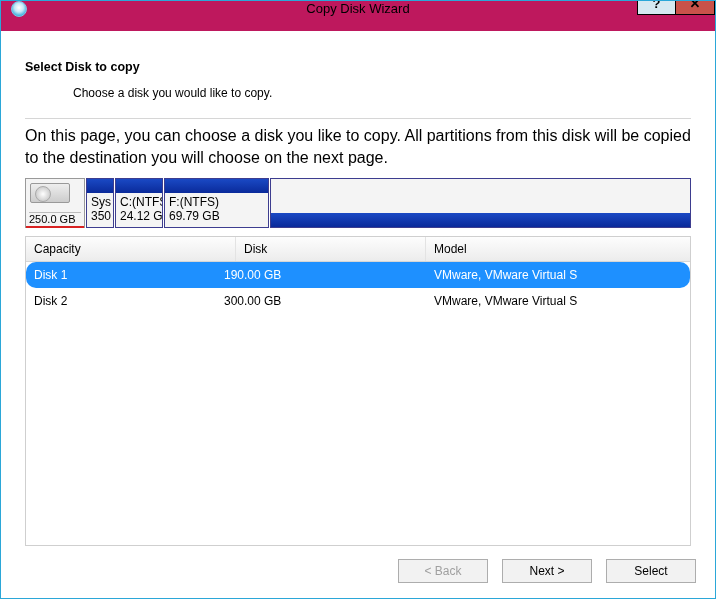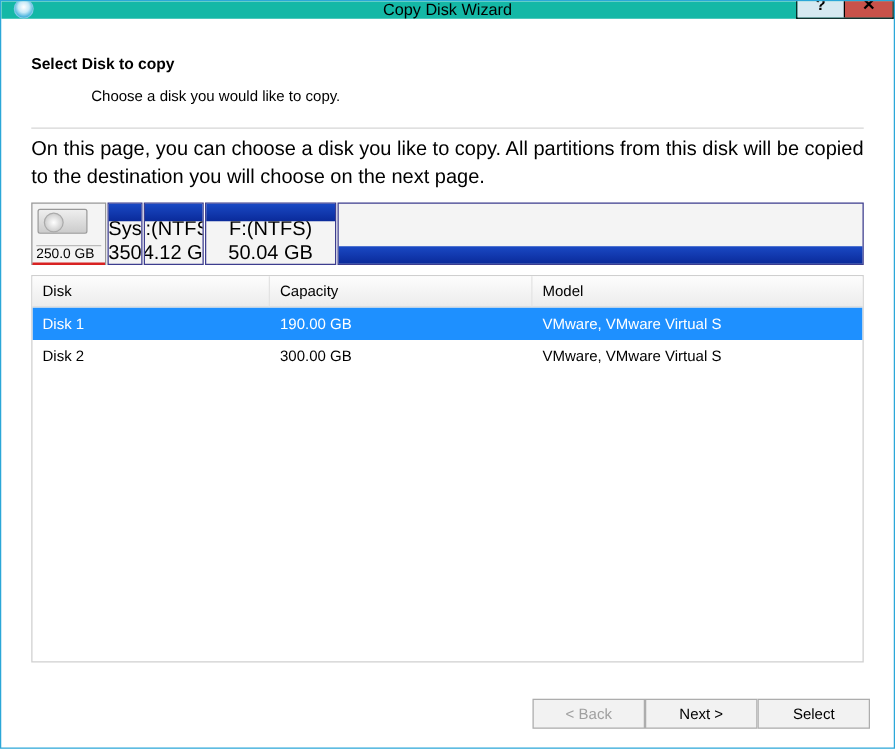--- a/index.html
+++ b/index.html
@@ -7,24 +7,24 @@
     margin: 0;
     font-family: "Segoe UI", Tahoma, sans-serif;
     font-size: 12px;
     background: #fff;
     width: 716px;
     height: 599px;
     overflow: hidden;
     border: 1px solid #2ba7d8;
   }
   .titlebar {
-    height: 14px;
-    background: #14b8a6;
-    display: flex;
-    align-items: flex-end;
+    height: 30px;
+    background: #be185d;
+    display: flex;
+    align-items: flex-start;
     position: relative;
   }
   .titlebar .sysicon {
     width: 16px; height: 16px;
     margin-left: 10px;
     background: radial-gradient(circle at 50% 40%, #fff, #c7e9f7 40%, #2ba7d8 80%);
     border-radius: 50%;
     border: 1px solid #7fc9e6;
   }
   .titlebar .title {
@@ -116,26 +116,25 @@
   .diskmap .diskcell.part {
     border: 1px solid #3d3d8f;
   }
   .partheader {
     height: 14px;
     background: linear-gradient(#1a49c4,#0a2a9a);
   }
   .partinfo {
     flex: 1;
     padding: 2px 4px 2px 4px;
-    font-size: 16px;
+    font-size: 12px;
     line-height: 1.15;
     display:flex;flex-direction:column;justify-content:center;
     overflow: hidden;
     white-space: nowrap;
-    align-items: center;
   }
   .disklabel {
     font-size: 11px;
     white-space: nowrap;
     border-top: 1px solid #bbb;
     margin-top: 36px;
   }
   .redbar {
     position:absolute;
     left:0; right:0; bottom:-1px;
@@ -157,35 +156,35 @@
   .th {
     padding: 5px 8px;
     font-size: 12px;
     border-right: 1px solid #e3e3e3;
   }
   .tbody { flex:1; overflow:auto; }
   .trow {
     display:flex;
     align-items:center;
   }
-  .trow.sel { background:#1e90ff; color:#fff; }
+  .trow.sel { background:#1e90ff; color:#fff;border-radius:10px; }
   .td {
     padding: 6px 8px;
     font-size: 12px;
   }
   .col-disk { width: 190px; }
   .col-cap  { width: 210px; }
   .col-model{ flex: 1; }
   .th.col-model { border-right:none; }
   .buttonrow {
     position:absolute;
     bottom: 16px;
     right: 20px;
     display:flex;
-    gap: 0;
+    gap: 14px;
   }
   button.wiz {
     width: 90px;
     height: 24px;
     font-family: inherit;
     font-size: 12px;
     background: #f2f2f2;
     border: 1px solid #adadad;
   }
   button.wiz:disabled {
@@ -227,32 +226,32 @@
       <div class="partheader"></div>
       <div class="partinfo">
         <span>C:(NTFS)</span>
         <span>24.12 GB</span>
       </div>
     </div>
     <div class="diskcell part" style="width:105px">
       <div class="partheader"></div>
       <div class="partinfo">
         <span>F:(NTFS)</span>
-        <span>50.04 GB</span>
+        <span>69.79 GB</span>
       </div>
     </div>
     <div class="diskcell part" style="flex:1">
       <div class="partheader"></div>
     </div>
   </div>
 
   <div class="table">
     <div class="thead">
+      <div class="th col-cap">Capacity</div>
       <div class="th col-disk">Disk</div>
-      <div class="th col-cap">Capacity</div>
       <div class="th col-model">Model</div>
     </div>
     <div class="tbody">
       <div class="trow sel">
         <div class="td col-disk">Disk 1</div>
         <div class="td col-cap">190.00 GB</div>
         <div class="td col-model">VMware, VMware Virtual S</div>
       </div>
       <div class="trow">
         <div class="td col-disk">Disk 2</div>

